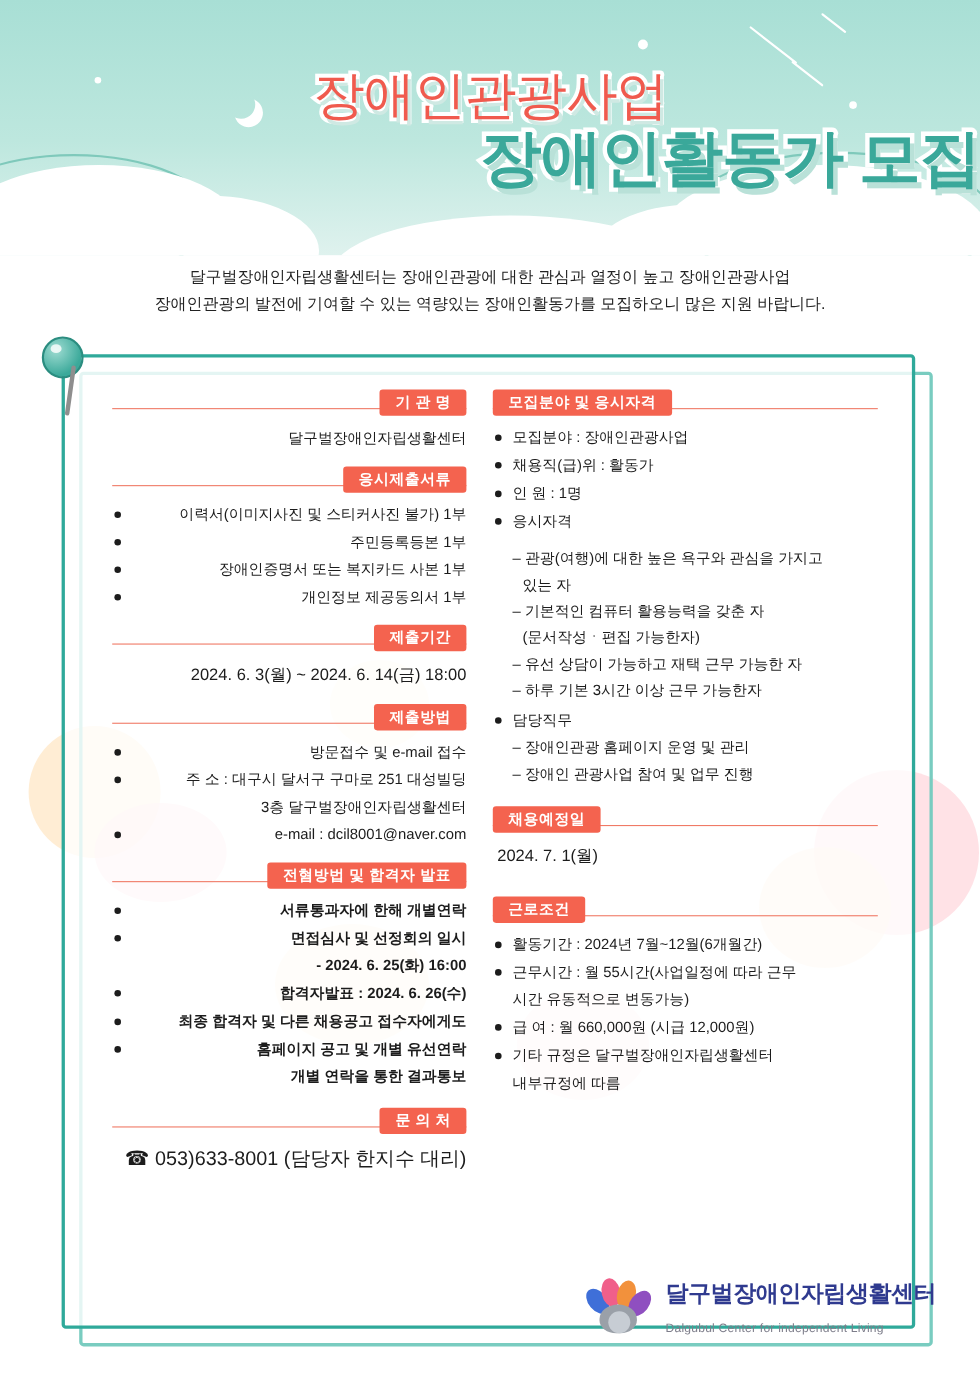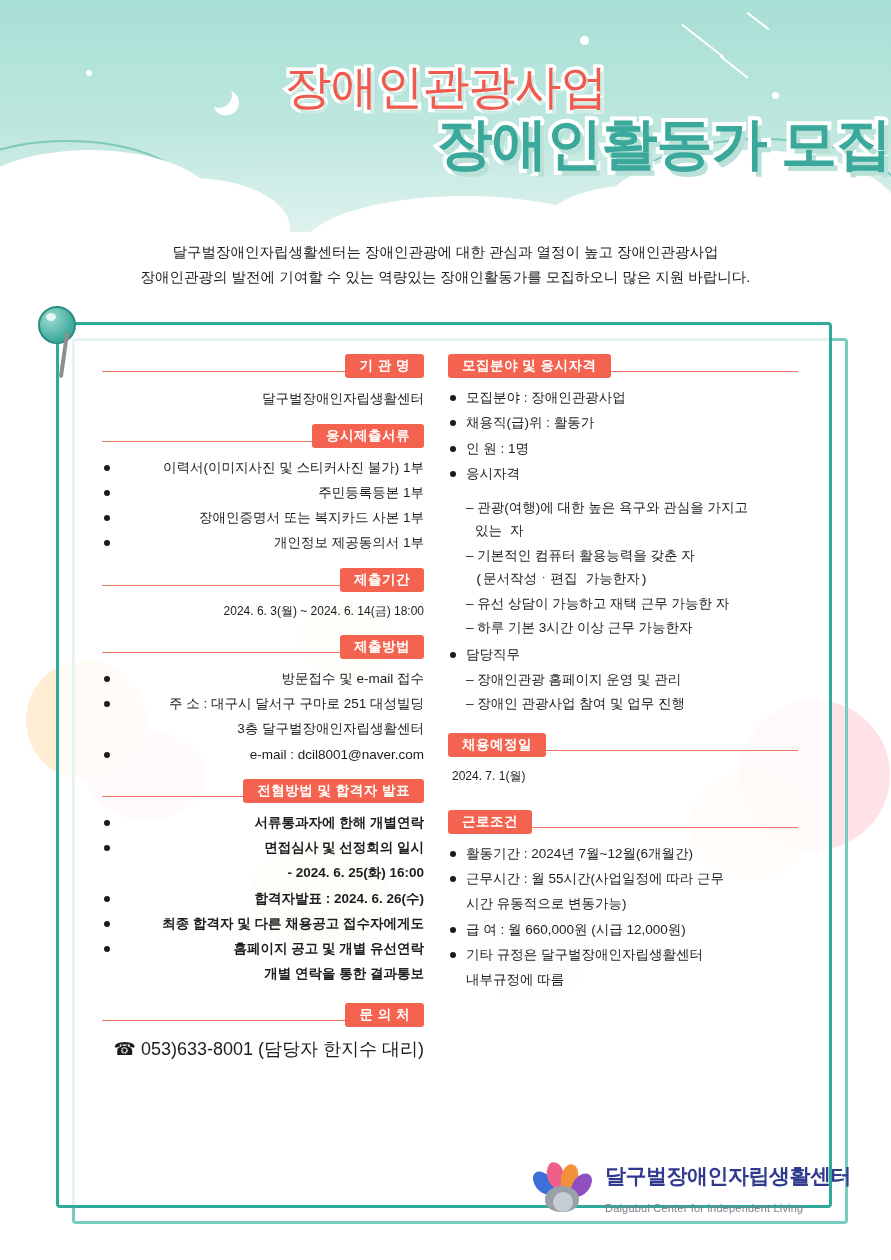--- a/index.html
+++ b/index.html
@@ -108,23 +108,23 @@
   ul.bul{list-style:none;margin:0 0 14px 0;padding:0;}
   ul.bul>li{
     position:relative;padding-left:18px;margin:5px 0;font-size:13.5px;color:#1c1c1c;line-height:1.5;
   }
   ul.bul>li:before{
     content:"";position:absolute;left:2px;top:7px;width:6px;height:6px;border-radius:50%;background:#1c1c1c;
   }
   ul.bul>li.nodot{padding-left:18px;}
   ul.bul>li.nodot:before{display:none;}
   .sub{font-size:13.5px;color:#1c1c1c;line-height:1.55;padding-left:18px;margin:3px 0;}
-  .sub.indent{padding-left:27px;font-family:Liberation Mono, monospace;}
+  .sub.indent{padding-left:27px;}
   .plain{font-size:13.5px;color:#1c1c1c;line-height:1.6;margin:6px 0 14px 4px;}
-  .plain.big{font-size:12px;}
+  .plain.big{font-size:15px;}
   .bold li{font-weight:bold;}
 
   
   .logo{position:absolute;right:40px;bottom:46px;z-index:4;display:flex;align-items:center;gap:10px;}
   .logo-mark{position:relative;width:62px;height:52px;}
   .petal{position:absolute;width:17px;height:26px;border-radius:50% 50% 50% 50%;}
   .logo-text .lt1{font-size:21px;font-weight:bold;color:#2f3a8f;letter-spacing:-.5px;}
   .logo-text .lt2{font-size:11px;color:#7d7d8a;letter-spacing:.2px;margin-top:12px;}
 
   .phone{font-size:18px;color:#1c1c1c;margin:8px 0 0 4px;}

